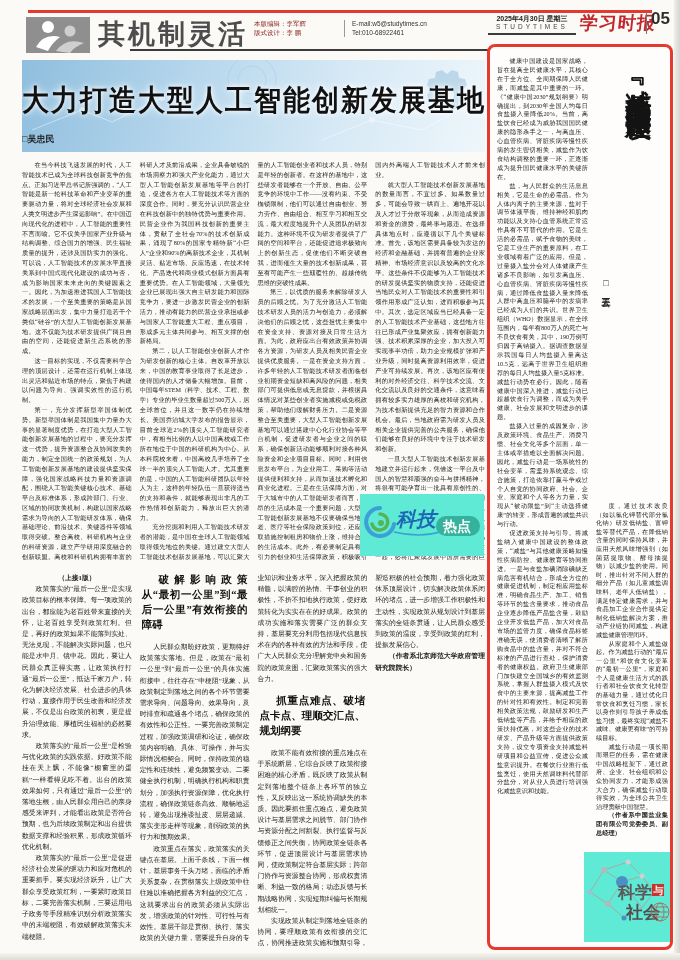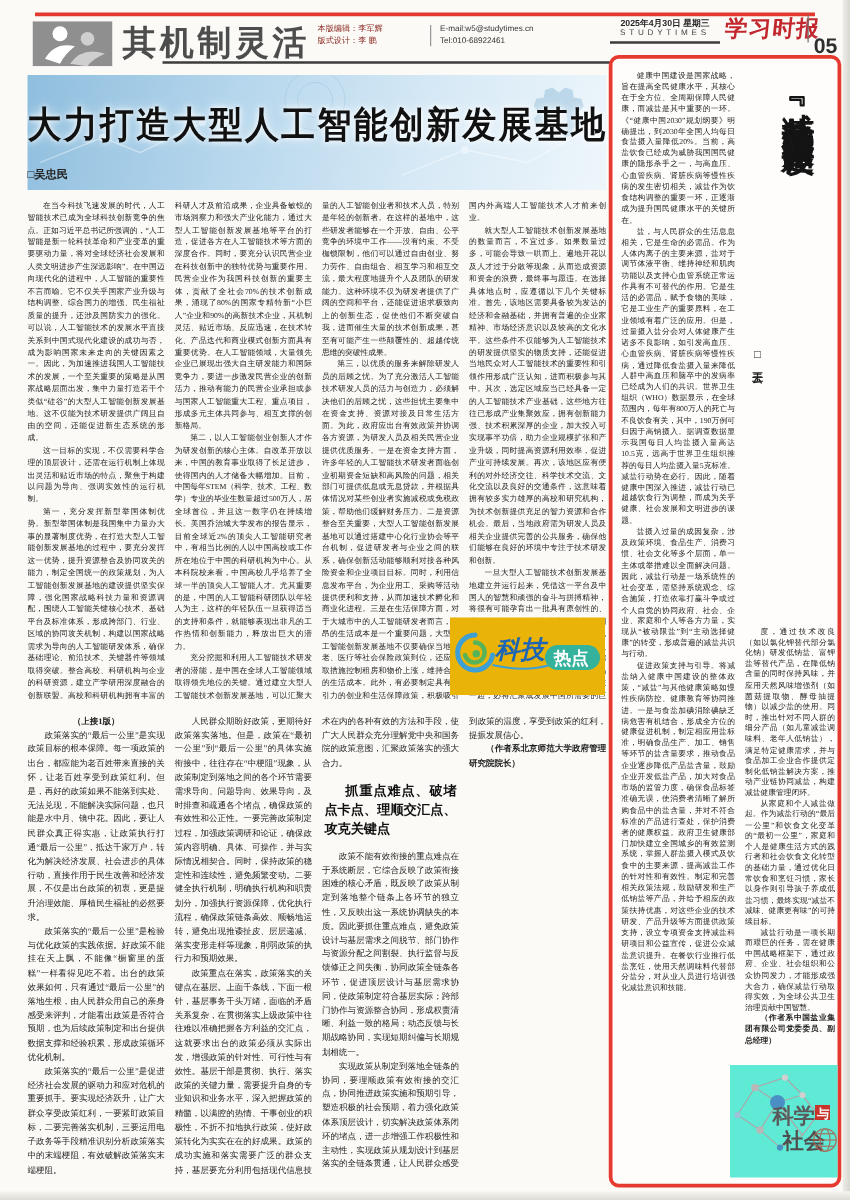--- a/index.html
+++ b/index.html
@@ -17,32 +17,32 @@
   .section-name { left:98px; top:16px; font-family:"Liberation Sans",sans-serif; font-size:27px; font-weight:bold; color:#4d4d4d; letter-spacing:3px; }
   .edit-info { left:254px; top:19px; font-size:6.5px; line-height:9px; color:#8d2a22; font-family:"Liberation Sans",sans-serif; }
   .contact-info { left:352px; top:19px; font-size:6.5px; line-height:9px; color:#333; font-family:"Liberation Sans",sans-serif; }
   .vbar { left:344px; top:20px; width:1px; height:17px; background:#999; }
   .header-rule-left { left:130px; top:49px; width:384px; height:1.5px; background:#3c3c3c; }
   .date-line { left:486px; top:14px; width:92px; text-align:center; font-size:7px; font-weight:bold; color:#222; font-family:"Liberation Sans",sans-serif; }
   .date-sub { left:486px; top:23px; width:92px; text-align:center; font-size:6.5px; letter-spacing:3px; color:#444; font-family:"Liberation Sans",sans-serif; }
   .header-rule-right { left:488px; top:33px; width:88px; height:1.5px; background:#3c3c3c; }
   .masthead { left:580px; top:11px; font-size:18px; font-weight:bold; color:#c1272d; transform:skewX(-6deg); letter-spacing:1px; }
   .pageno-bar { left:646px; top:12px; width:1px; height:22px; background:#777; }
-  .pageno { left:651px; top:27px; font-size:17px; font-weight:bold; color:#2e2e2e; font-family:"Liberation Sans",sans-serif; }
+  .pageno { left:651px; top:9px; font-size:17px; font-weight:bold; color:#2e2e2e; font-family:"Liberation Sans",sans-serif; }
 
   
   .banner { left:22px; top:60px; width:463px; height:92px; background:linear-gradient(105deg,#8fbede 0%,#b5d6ec 35%,#d8eaf6 70%,#eef6fb 100%); overflow:hidden; }
   .main-title { left:22px; top:82px; width:463px; text-align:center; font-size:27px; font-weight:bold; letter-spacing:2px; color:#111; transform:scaleY(1.08); text-shadow:0 0 4px rgba(255,255,255,.95),0 0 9px rgba(255,255,255,.85); white-space:nowrap; }
   .main-author { left:22px; top:133px; width:463px; text-align:left; font-size:9px; font-weight:bold; color:#222; }
   .main-cols { left:22px; top:160px; width:463px; height:402px; column-count:4; column-gap:8px; column-fill:auto; overflow:hidden; font-size:6.2px; line-height:9.8px; text-align:justify; }
   .main-cols p.p { text-indent:2em; }
   .main-cols p.credit, .cont-cols p.credit { font-weight:bold; text-indent:2em; }
 
   
-  .hotspot { left:360px; top:494px; width:124px; height:62px; background:#eab308; }
+  .hotspot { left:360px; top:494px; width:124px; height:62px; background:#5eead4; }
 
   
   .cont-cols { left:22px; top:572px; width:463px; height:380px; column-count:4; column-gap:8px; column-fill:auto; overflow:hidden; font-size:6.8px; line-height:11.2px; text-align:justify; }
   .cont-cols p.p { text-indent:2em; }
   .cont-cols p.lead { text-align:center; font-weight:bold; }
   .cont-cols p.h { font-size:10.5px; line-height:15px; font-weight:bold; text-indent:1.6em; margin:9px 2px; color:#111; }
 
   
   .redbox { left:487px; top:44px; width:186px; height:906px; border:3px solid #e63a30; border-radius:8px; background:#fefdfb; }
   .sb-left { left:497px; top:57px; width:91px; height:888px; overflow:hidden; font-size:6.2px; line-height:8.9px; text-align:justify; }
@@ -137,23 +137,24 @@
     <rect x="76" y="22" width="44" height="20" rx="10" fill="#34b29b"></rect>
     <text x="83" y="37" font-size="14" font-weight="bold" fill="#ffffff">热点</text>
   </svg>
 </div>
 
 <div class="abs cont-cols">
     <p class="lead">（上接1版）</p>
     <p class="p">政策落实的“最后一公里”是实现政策目标的根本保障。每一项政策的出台，都应能为老百姓带来直接的关怀，让老百姓享受到政策红利。但是，再好的政策如果不能落到实处、无法兑现，不能解决实际问题，也只能是水中月、镜中花。因此，要让人民群众真正得实惠，让政策执行打通“最后一公里”，抵达千家万户，转化为解决经济发展、社会进步的具体行动，直接作用于民生改善和经济发展，不仅是出台政策的初衷，更是提升治理效能、厚植民生福祉的必然要求。</p>
     <p class="p">政策落实的“最后一公里”是检验与优化政策的实践依据。好政策不能挂在天上飘，不能像“橱窗里的蛋糕”一样看得见吃不着。出台的政策效果如何，只有通过“最后一公里”的落地生根，由人民群众用自己的亲身感受来评判，才能看出政策是否符合预期，也为后续政策制定和出台提供数据支撑和经验积累，形成政策循环优化机制。</p>
     <p class="p">政策落实的“最后一公里”是促进经济社会发展的驱动力和应对危机的重要抓手。要实现经济跃升，让广大群众享受政策红利，一要紧盯政策目标，二要完善落实机制，三要运用电子政务等手段精准识别分析政策落实中的末端梗阻，有效破解政策落实末端梗阻。</p>
+    <p class="h">破解影响政策从“最初一公里”到“最后一公里”有效衔接的障碍</p>
     <p class="p">人民群众期盼好政策，更期待好政策落实落地。但是，政策在“最初一公里”到“最后一公里”的具体实施衔接中，往往存在“中梗阻”现象，从政策制定到落地之间的各个环节需要需求导向、问题导向、效果导向，及时排查和疏通各个堵点，确保政策的有效性和公正性。一要完善政策制定过程，加强政策调研和论证，确保政策内容明确、具体、可操作，并与实际情况相契合。同时，保持政策的稳定性和连续性，避免频繁变动。二要健全执行机制，明确执行机构和职责划分，加强执行资源保障，优化执行流程，确保政策链条高效、顺畅地运转，避免出现推诿扯皮、层层递减、落实变形走样等现象，削弱政策的执行力和预期效果。</p>
     <p class="p">政策重点在落实，政策落实的关键点在基层。上面千条线，下面一根针，基层事务千头万绪，面临的矛盾关系复杂，在贯彻落实上级政策中往往难以准确把握各方利益的交汇点，这就要求出台的政策必须从实际出发，增强政策的针对性、可行性与有效性。基层干部是贯彻、执行、落实政策的关键力量，需要提升自身的专业知识和业务水平，深入把握政策的精髓，以满腔的热情、干事创业的积极性，不折不扣地执行政策，使好政策转化为实实在在的好成果。政策的成功实施和落实需要广泛的群众支持，基层要充分利用包括现代信息技术在内的各种有效的方法和手段，使广大人民群众充分理解党中央和国务院的政策意图，汇聚政策落实的强大合力。</p>
-    <p class="h">抓重点难点、破堵点卡点、理顺交汇点、攻克关键点</p>
+    <p class="h">抓重点难点、破堵点卡点、理顺交汇点、规划纲要</p>
     <p class="p">政策不能有效衔接的重点难点在于系统断层，它综合反映了政策衔接困难的核心矛盾，既反映了政策从制定到落地整个链条上各环节的独立性，又反映出这一系统协调缺失的本质。因此要抓住重点难点，避免政策设计与基层需求之间脱节、部门协作与资源分配之间割裂、执行监督与反馈修正之间失衡，协同政策全链条各环节，促进顶层设计与基层需求协同，使政策制定符合基层实际；跨部门协作与资源整合协同，形成权责清晰、利益一致的格局；动态反馈与长期战略协同，实现短期纠偏与长期规划相统一。</p>
     <p class="p">实现政策从制定到落地全链条的协同，要理顺政策有效衔接的交汇点，协同推进政策实施和预期引导，塑造积极的社会预期，着力强化政策体系顶层设计，切实解决政策体系闭环的堵点，进一步增强工作积极性和主动性，实现政策从规划设计到基层落实的全链条贯通，让人民群众感受到政策的温度，享受到政策的红利，提振发展信心。</p>
     <p class="credit">（作者系北京师范大学政府管理研究院院长）</p>
   </div>
 
 <div class="abs redbox"></div>
 <div class="abs sb-left">
     <p class="p">健康中国建设是国家战略，旨在提高全民健康水平，其核心在于全方位、全周期保障人民健康，而减盐是其中重要的一环。《“健康中国2030”规划纲要》明确提出，到2030年全国人均每日食盐摄入量降低20%。当前，高盐饮食已经成为威胁我国国民健康的隐形杀手之一，与高血压、心血管疾病、肾脏疾病等慢性疾病的发生密切相关，减盐作为饮食结构调整的重要一环，正逐渐成为提升国民健康水平的关键所在。</p>
     <p class="p">盐，与人民群众的生活息息相关，它是生命的必需品。作为人体内离子的主要来源，盐对于调节体液平衡、维持神经和肌肉功能以及支持心血管系统正常运作具有不可替代的作用。它是生活的必需品，赋予食物的美味，它是工业生产的重要原料，在工业领域有着广泛的应用。但是，过量摄入盐分会对人体健康产生诸多不良影响，如引发高血压、心血管疾病、肾脏疾病等慢性疾病，通过降低食盐摄入量来降低人群中高血压和脑卒中的发病率已经成为人们的共识。世界卫生组织（WHO）数据显示，在全球范围内，每年有800万人的死亡与不良饮食有关，其中，190万例可归因于高钠摄入。据调查数据显示我国每日人均盐摄入量高达10.5克，远高于世界卫生组织推荐的每日人均盐摄入量5克标准。减盐行动势在必行。因此，随着健康中国深入推进，减盐行动已超越饮食行为调整，而成为关乎健康、社会发展和文明进步的课题。</p>
     <p class="p">盐摄入过量的成因复杂，涉及政策环境、食品生产、消费习惯、社会文化等多个层面，单一主体或举措难以全面解决问题。因此，减盐行动是一场系统性的社会变革，需坚持系统观念、综合施策，打造依靠打赢斗争或过个人自觉的协同政府、社会、企业、家庭和个人等各方力量，实现从“被动限盐”到“主动选择健康”的转变，形成普遍的减盐共识与行动。</p>

